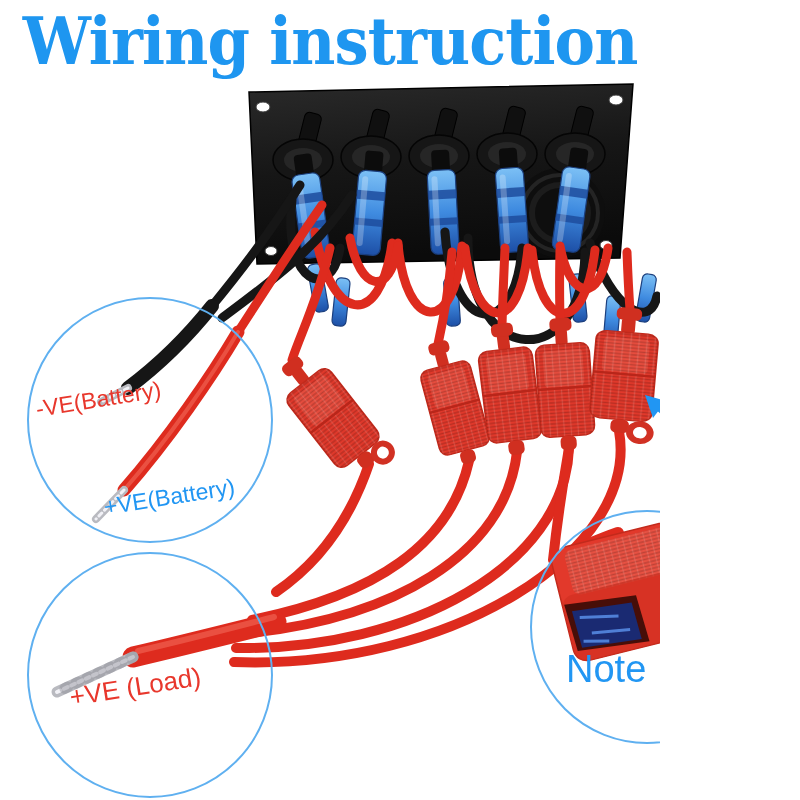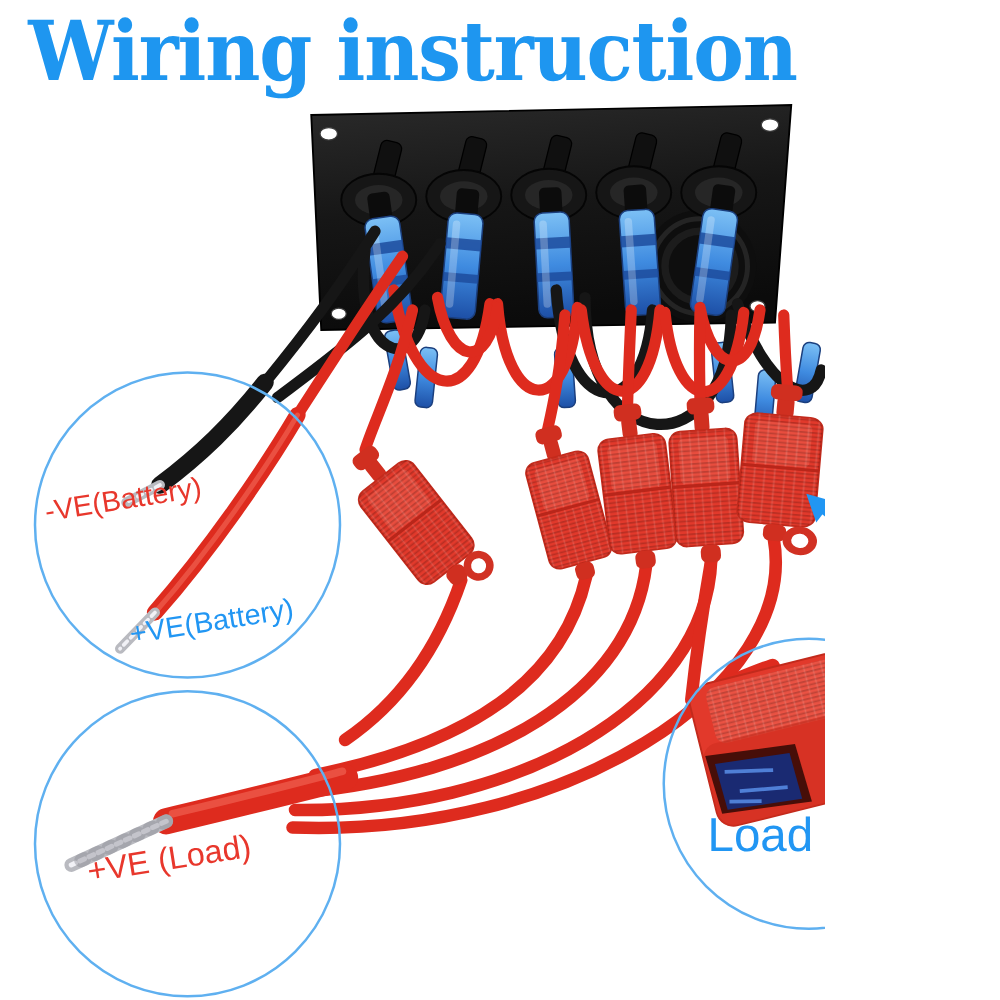--- a/index.html
+++ b/index.html
@@ -288,14 +288,14 @@
 
   <circle class="ring" cx="150" cy="420" r="122"></circle>
   <circle class="ring" cx="150" cy="675" r="122"></circle>
   <circle class="ring" cx="647" cy="627" r="116"></circle>
 </svg>
 
   <div class="title">Wiring instruction</div>
   <div class="lab lab-neg">-VE(Battery)</div>
   <div class="lab lab-pos">+VE(Battery)</div>
   <div class="lab lab-load">+VE (Load)</div>
-  <div class="lab lab-fuse">Load</div>
+  <div class="lab lab-fuse">Note</div>
 </div>
 
 </body></html>

